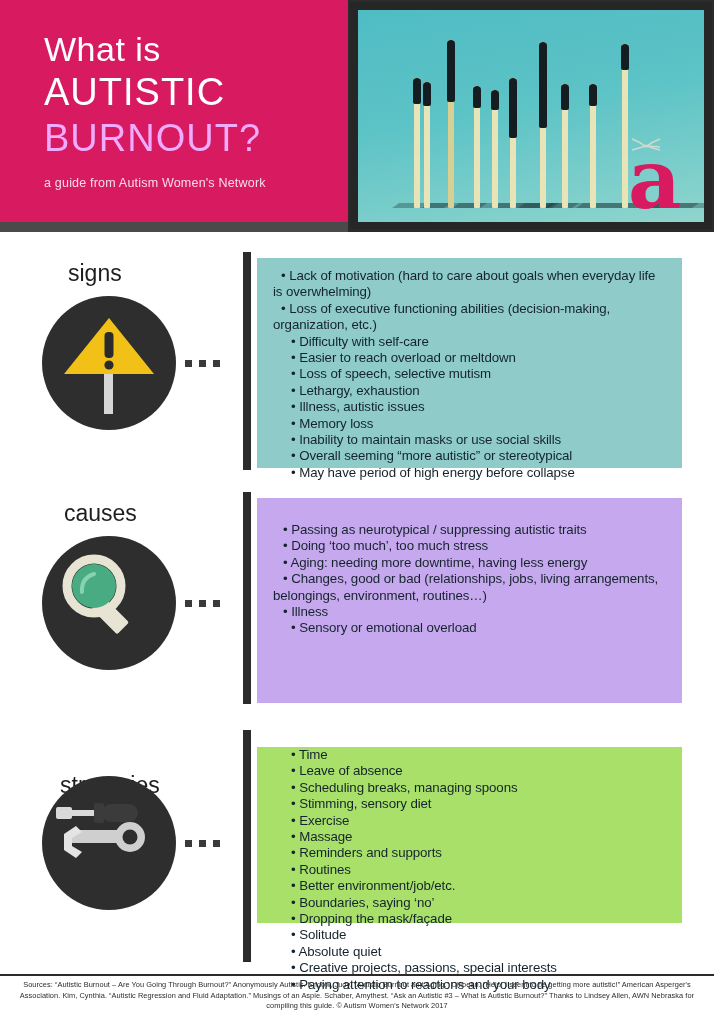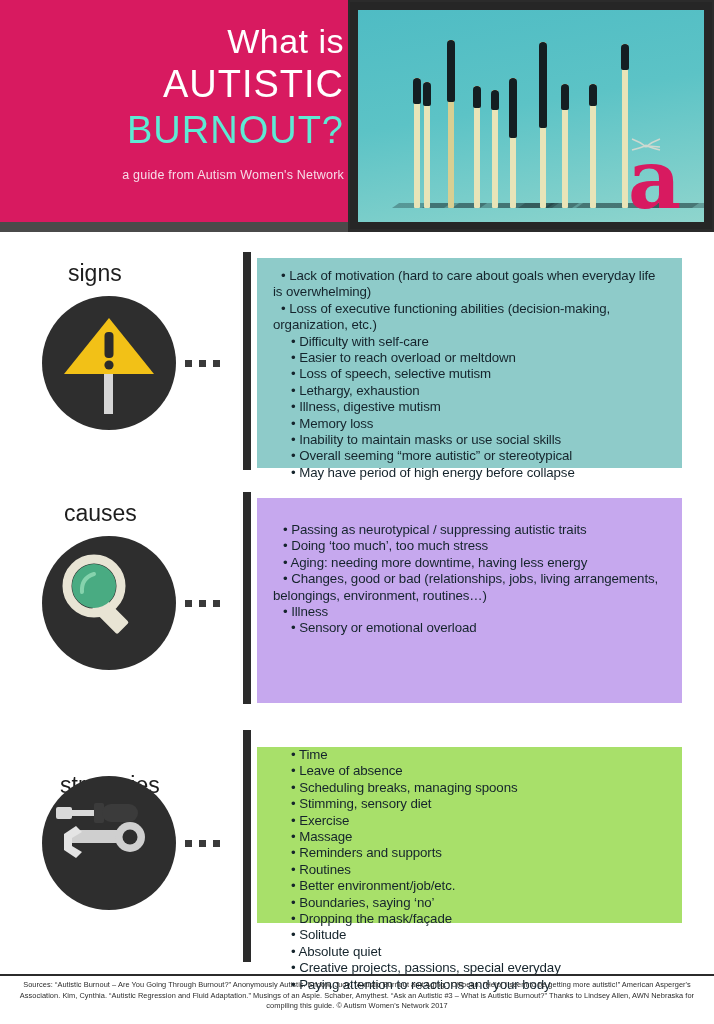--- a/index.html
+++ b/index.html
@@ -34,42 +34,41 @@
   .header-pink-shadow {
     position: absolute;
     left: 0; top: 222px;
     width: 348px;
     height: 10px;
     background: #4a4a4a;
   }
   .title-block {
     position: absolute;
     left: 44px;
-    top: 22px;
+    top: 30px;
     width: 300px;
-    text-align: right;
   }
   .title-line1 {
     color: #ffffff;
     font-size: 34px;
     font-weight: 400;
     letter-spacing: 0.5px;
     line-height: 1.15;
     white-space: nowrap;
   }
   .title-line2 {
     color: #ffffff;
     font-size: 38px;
     font-weight: 400;
     letter-spacing: 1px;
     line-height: 1.22;
     white-space: nowrap;
   }
   .title-line3 {
-    color: #5eead4;
+    color: #f0abfc;
     font-size: 38px;
     font-weight: 400;
     letter-spacing: 1px;
     line-height: 1.22;
     white-space: nowrap;
   }
   .title-sub {
     margin-top: 14px;
     color: #f7dce8;
     font-size: 12.5px;
@@ -325,21 +324,21 @@
       <i></i>
   </div>
   <div class="bar" style="left:243px; top:2px; height:218px;"></div>
   <div class="panel teal" style="top:8px; height:210px;">
     <p class="indent">• Lack of motivation (hard to care about goals when everyday life is overwhelming)</p>
     <p class="indent">• Loss of executive functioning abilities (decision-making, organization, etc.)</p>
     <p style="text-indent:18px">• Difficulty with self-care</p>
     <p style="text-indent:18px">• Easier to reach overload or meltdown</p>
     <p style="text-indent:18px">• Loss of speech, selective mutism</p>
     <p style="text-indent:18px">• Lethargy, exhaustion</p>
-    <p style="text-indent:18px">• Illness, digestive mutism</p>
+    <p style="text-indent:18px">• Illness, autistic issues</p>
     <p style="text-indent:18px">• Memory loss</p>
     <p style="text-indent:18px">• Inability to maintain masks or use social skills</p>
     <p style="text-indent:18px">• Overall seeming “more autistic” or stereotypical</p>
     <p style="text-indent:18px">• May have period of high energy before collapse</p>
   </div>
 </div>
 
 <div class="section" style="top:490px;height:225px;">
   <div class="sec-label" style="left:64px; top:10px;">causes</div>
   <div class="badge" style="top:46px;">
@@ -393,19 +392,19 @@
     <p style="text-indent:18px">• Stimming, sensory diet</p>
     <p style="text-indent:18px">• Exercise</p>
     <p style="text-indent:18px">• Massage</p>
     <p style="text-indent:18px">• Reminders and supports</p>
     <p style="text-indent:18px">• Routines</p>
     <p style="text-indent:18px">• Better environment/job/etc.</p>
     <p style="text-indent:18px">• Boundaries, saying ‘no’</p>
     <p style="text-indent:18px">• Dropping the mask/façade</p>
     <p style="text-indent:18px">• Solitude</p>
     <p style="text-indent:18px">• Absolute quiet</p>
-    <p style="text-indent:18px">• Creative projects, passions, special everyday</p>
+    <p style="text-indent:18px">• Creative projects, passions, special interests</p>
     <p style="text-indent:18px">• Paying attention to reactions and your body</p>
   </div>
 </div>
 
 <div class="footer-rule"></div>
 <div class="footer">Sources: “Autistic Burnout – Are You Going Through Burnout?” Anonymously Autistic. Endow, Judy. “Autistic Burnout and Aging.” Ollibean. “Help! I seem to be getting more autistic!” American Asperger's Association. Kim, Cynthia. “Autistic Regression and Fluid Adaptation.” Musings of an Aspie. Schaber, Amythest. “Ask an Autistic #3 – What is Autistic Burnout?” Thanks to Lindsey Allen, AWN Nebraska for compiling this guide. © Autism Women's Network 2017</div>
 
 </body></html>

